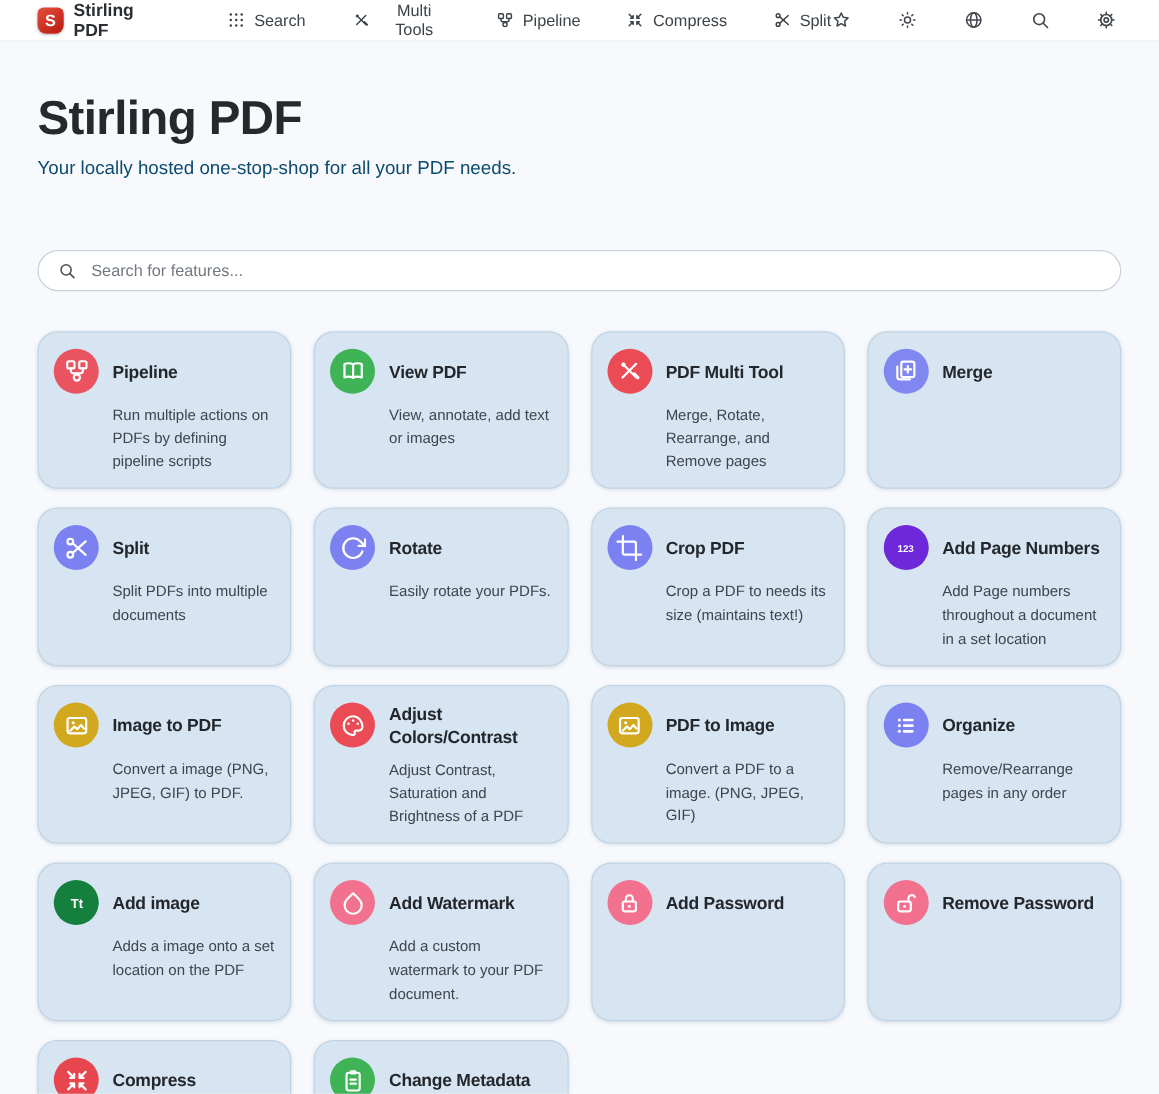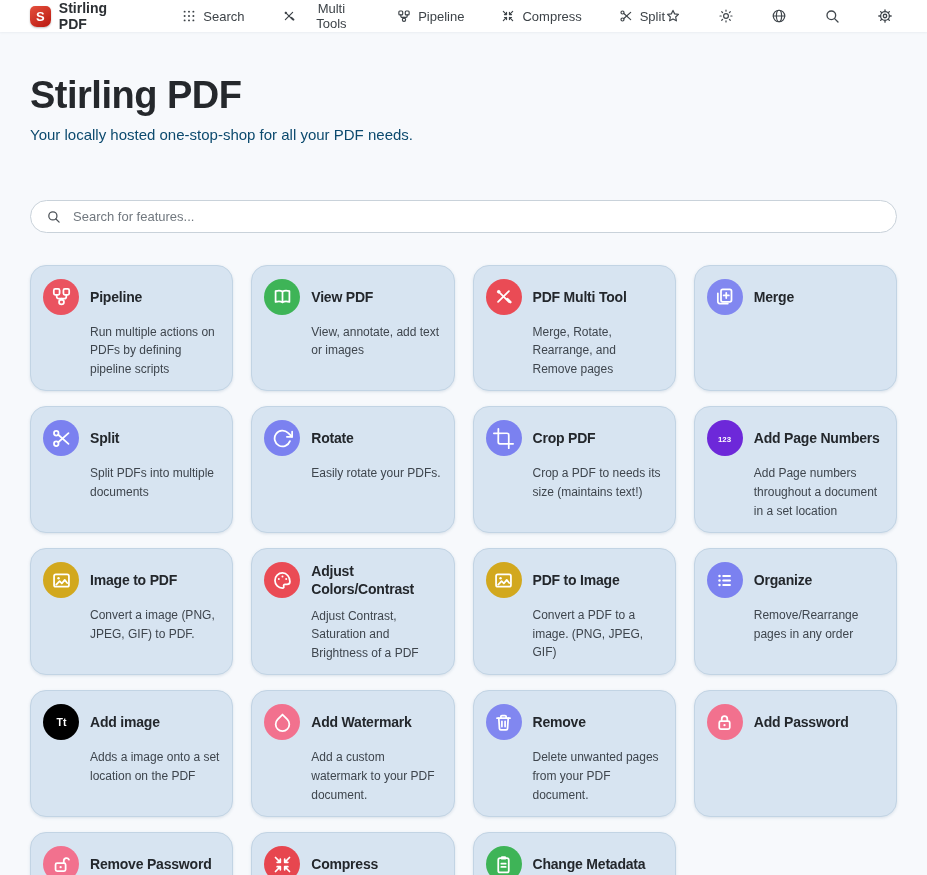--- a/index.html
+++ b/index.html
@@ -354,52 +354,40 @@
             <circle cx="6.3" cy="12" r="1.4" fill="currentColor" stroke="none"></circle>
             <circle cx="6.3" cy="17.2" r="1.4" fill="currentColor" stroke="none"></circle>
             <path d="M10.6 6.8h7.6M10.6 12h7.6M10.6 17.2h7.6"></path>
           </svg>
         </span>
     <span class="card-title">Organize</span>
     <span class="card-desc">Remove/Rearrange pages in any order</span>
   </div>
 
   <div class="card">
-    <span class="card-icon" style="background: #000000;">
+    <span class="card-icon" style="background: #15803d;">
           <svg viewBox="0 0 24 24">
             <text x="12" y="16.4" text-anchor="middle" font-size="12" font-weight="bold" fill="currentColor" font-family="Liberation Sans, sans-serif">Tt</text>
           </svg>
         </span>
     <span class="card-title">Add image</span>
     <span class="card-desc">Adds a image onto a set location on the PDF</span>
   </div>
 
   <div class="card">
     <span class="card-icon" style="background: rgb(242, 113, 142);">
           <svg viewBox="0 0 24 24" fill="none" stroke="currentColor" stroke-width="2" stroke-linecap="round" stroke-linejoin="round">
             <path d="M12 2.9l5.5 5.5a7.8 7.8 0 1 1-11 0z"></path>
           </svg>
         </span>
     <span class="card-title">Add Watermark</span>
     <span class="card-desc">Add a custom watermark to your PDF document.</span>
   </div>
 
 
-  <div class="card">
-    <span class="card-icon" style="background: rgb(129, 135, 240);">
-          <svg viewBox="0 0 24 24" fill="none" stroke="currentColor" stroke-width="2" stroke-linecap="round" stroke-linejoin="round">
-            <path d="M4.6 7h14.8"></path>
-            <path d="M9 7V5.2A1.2 1.2 0 0 1 10.2 4h3.6A1.2 1.2 0 0 1 15 5.2V7"></path>
-            <path d="M6.6 7l.8 12a1.5 1.5 0 0 0 1.5 1.4h6.2a1.5 1.5 0 0 0 1.5-1.4l.8-12"></path>
-            <path d="M10.2 10.6v6M13.8 10.6v6"></path>
-          </svg>
-        </span>
-    <span class="card-title">Remove</span>
-    <span class="card-desc">Delete unwanted pages from your PDF document.</span>
-  </div>
 
   <div class="card">
     <span class="card-icon" style="background: rgb(242, 113, 142);">
           <svg viewBox="0 0 24 24" fill="none" stroke="currentColor" stroke-width="2" stroke-linecap="round" stroke-linejoin="round">
             <rect x="6" y="10.5" width="12" height="9" rx="1.8"></rect>
             <path d="M8.8 10.5V8a3.2 3.2 0 0 1 6.4 0v2.5"></path>
             <circle cx="12" cy="15" r="1.3" fill="currentColor" stroke="none"></circle>
           </svg>
         </span>
     <span class="card-title">Add Password</span>

